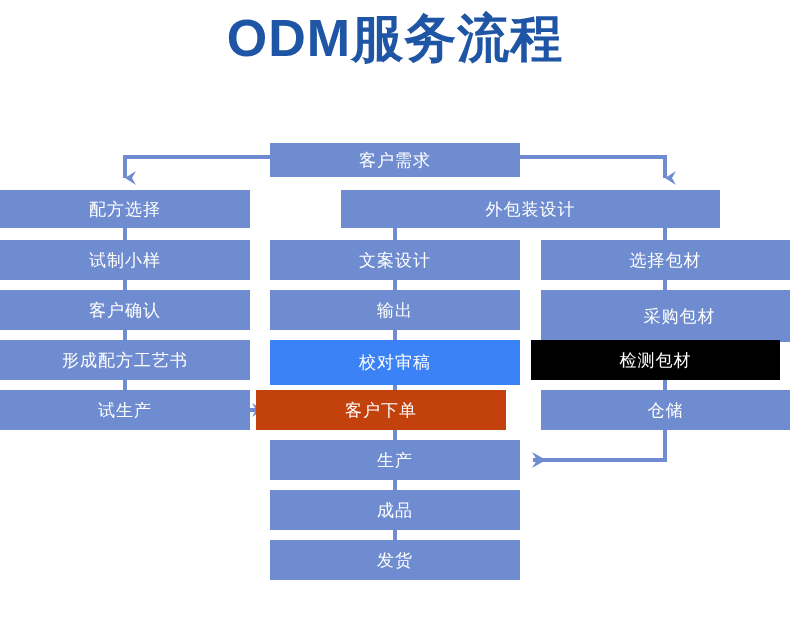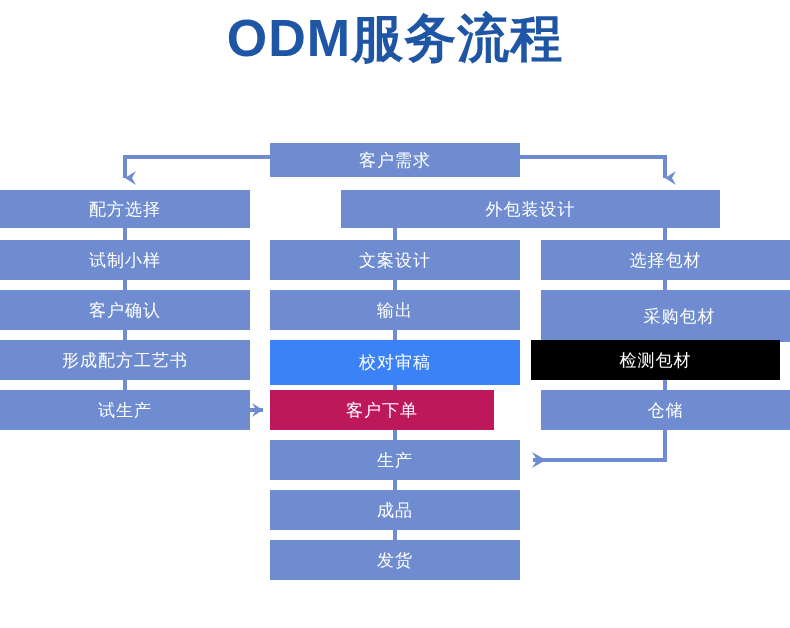--- a/index.html
+++ b/index.html
@@ -138,20 +138,20 @@
     <div class="node" style="left: 0px; top: 240px; width: 250px; height: 40px; background: rgb(110, 140, 207); color: rgb(255, 255, 255);">试制小样</div>
     <div class="node" style="left: 270px; top: 240px; width: 250px; height: 40px; background: rgb(110, 140, 207); color: rgb(255, 255, 255);">文案设计</div>
     <div class="node" style="left: 541px; top: 240px; width: 249px; height: 40px; background: rgb(110, 140, 207); color: rgb(255, 255, 255);">选择包材</div>
     <div class="node" style="left: 0px; top: 290px; width: 250px; height: 40px; background: rgb(110, 140, 207); color: rgb(255, 255, 255);">客户确认</div>
     <div class="node" style="left: 270px; top: 290px; width: 250px; height: 40px; background: rgb(110, 140, 207); color: rgb(255, 255, 255);">输出</div>
     <div class="node" style="left: 541px; top: 290px; width: 249px; height: 52px; background: rgb(110, 140, 207); color: rgb(255, 255, 255); padding-left: 28px;">采购包材</div>
     <div class="node" style="left: 0px; top: 340px; width: 250px; height: 40px; background: rgb(110, 140, 207); color: rgb(255, 255, 255);">形成配方工艺书</div>
     <div class="node" style="left: 270px; top: 340px; width: 250px; height: 45px; background: #3b82f6; color: rgb(255, 255, 255);">校对审稿</div>
     <div class="node" style="left: 531px; top: 340px; width: 249px; height: 40px; background: #000000; color: rgb(255, 255, 255);">检测包材</div>
     <div class="node" style="left: 0px; top: 390px; width: 250px; height: 40px; background: rgb(110, 140, 207); color: rgb(255, 255, 255);">试生产</div>
-    <div class="node" style="left: 270px; top: 390px; width: 224px; height: 40px; background: #be185d; color: rgb(255, 255, 255);">客户下单</div>
+    <div class="node" style="left: 256px; top: 390px; width: 250px; height: 40px; background: #c2410c; color: rgb(255, 255, 255);">客户下单</div>
     <div class="node" style="left: 541px; top: 390px; width: 249px; height: 40px; background: rgb(110, 140, 207); color: rgb(255, 255, 255);">仓储</div>
     <div class="node" style="left: 270px; top: 440px; width: 250px; height: 40px; background: rgb(110, 140, 207); color: rgb(255, 255, 255);">生产</div>
     <div class="node" style="left: 270px; top: 490px; width: 250px; height: 40px; background: rgb(110, 140, 207); color: rgb(255, 255, 255);">成品</div>
     <div class="node" style="left: 270px; top: 540px; width: 250px; height: 40px; background: rgb(110, 140, 207); color: rgb(255, 255, 255);">发货</div>
   </div>
 
 </div>
 
 </body></html>

